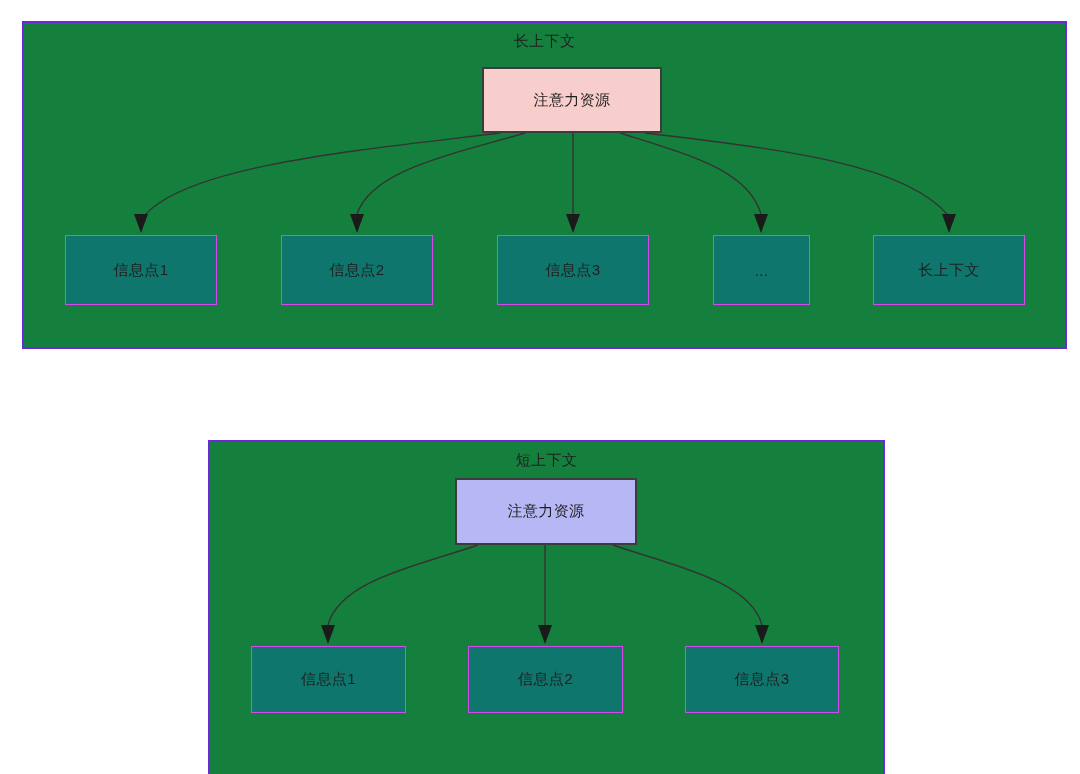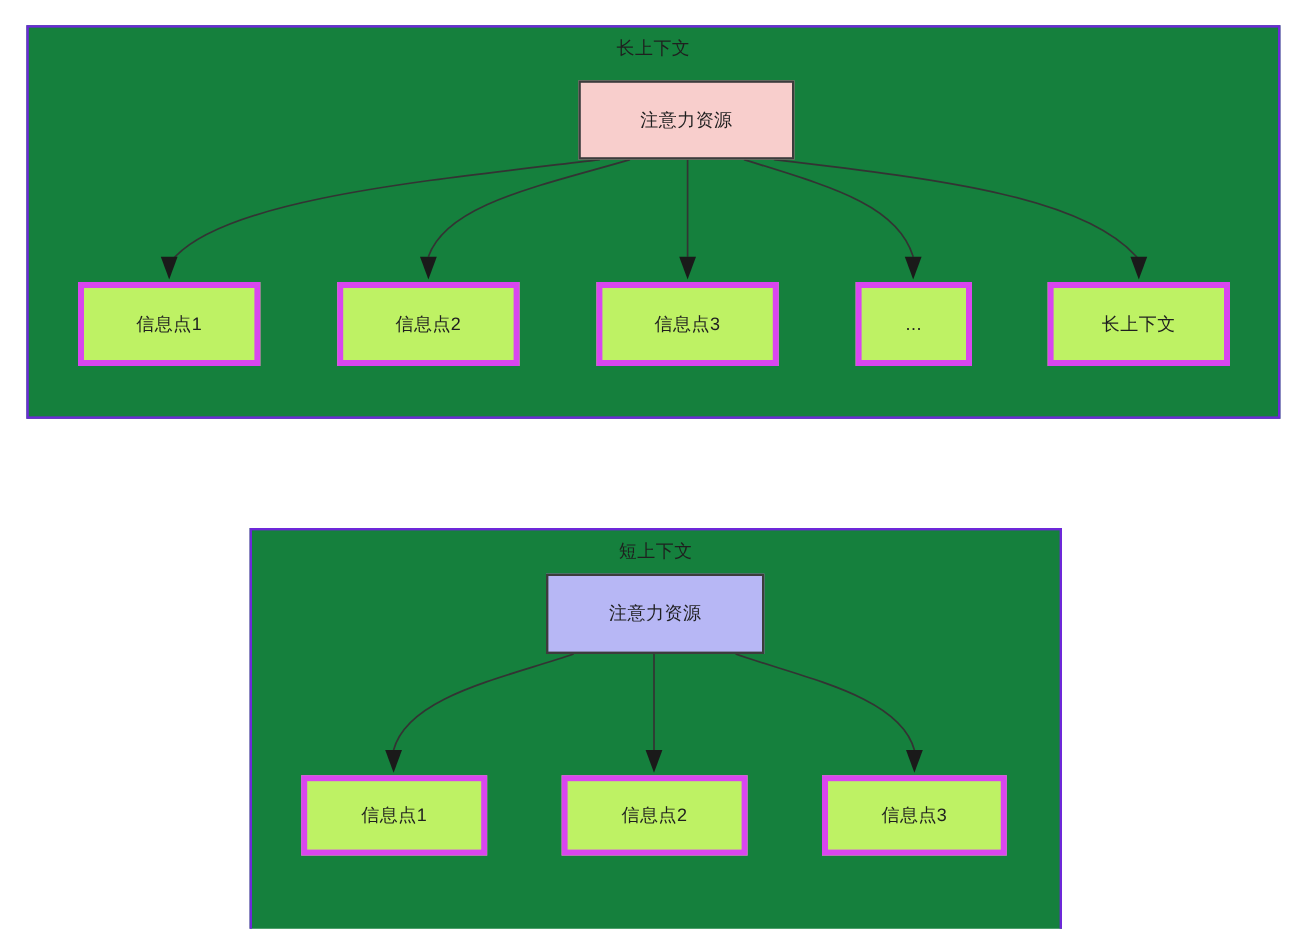--- a/index.html
+++ b/index.html
@@ -72,22 +72,22 @@
 
   .node-attention-red {
     background: #f8cecc;
     border: 2px solid #3c3c3c;
   }
   .node-attention-blue {
     background: #b7b7f5;
     border: 2px solid #3c3c3c;
   }
   .node-info {
-    background: #bef264;
-    border: 5px solid #d946ef;
+    background: #0f766e;
+    border: 1px solid #d946ef;
   }
 
   
   #node-attention-long { left: 482px; top: 67px;  width: 180px; height: 66px; }
 
   #node-info-l1 { left: 65px;  top: 235px; width: 152px; height: 70px; }
   #node-info-l2 { left: 281px; top: 235px; width: 152px; height: 70px; }
   #node-info-l3 { left: 497px; top: 235px; width: 152px; height: 70px; }
   #node-info-lx { left: 713px; top: 235px; width: 97px;  height: 70px; }
   #node-info-ln { left: 873px; top: 235px; width: 152px; height: 70px; }

